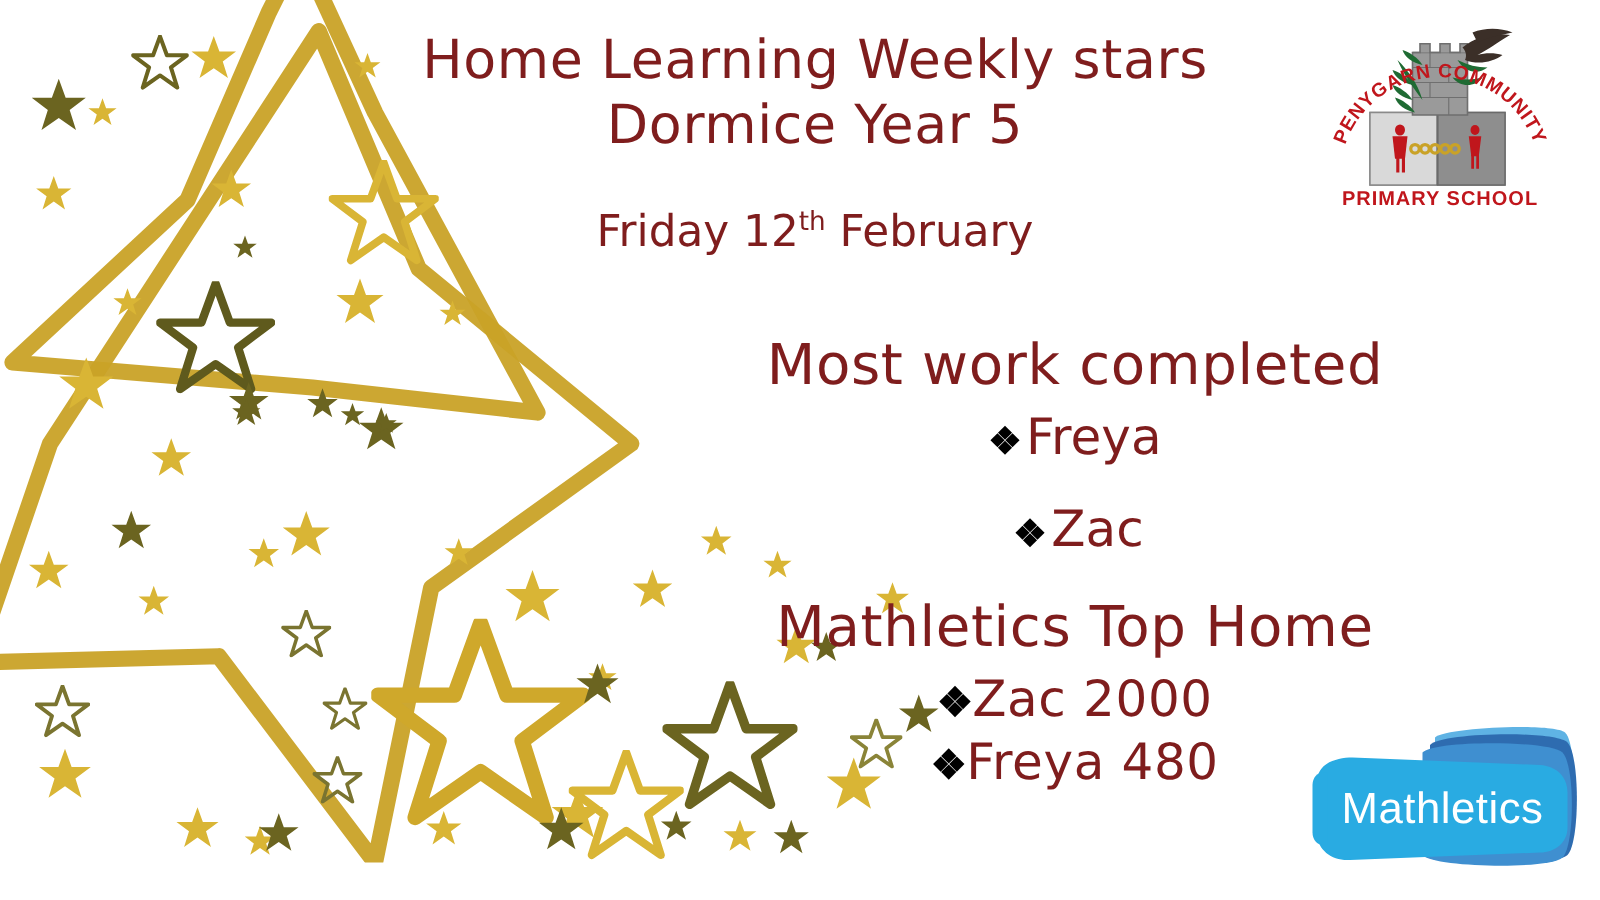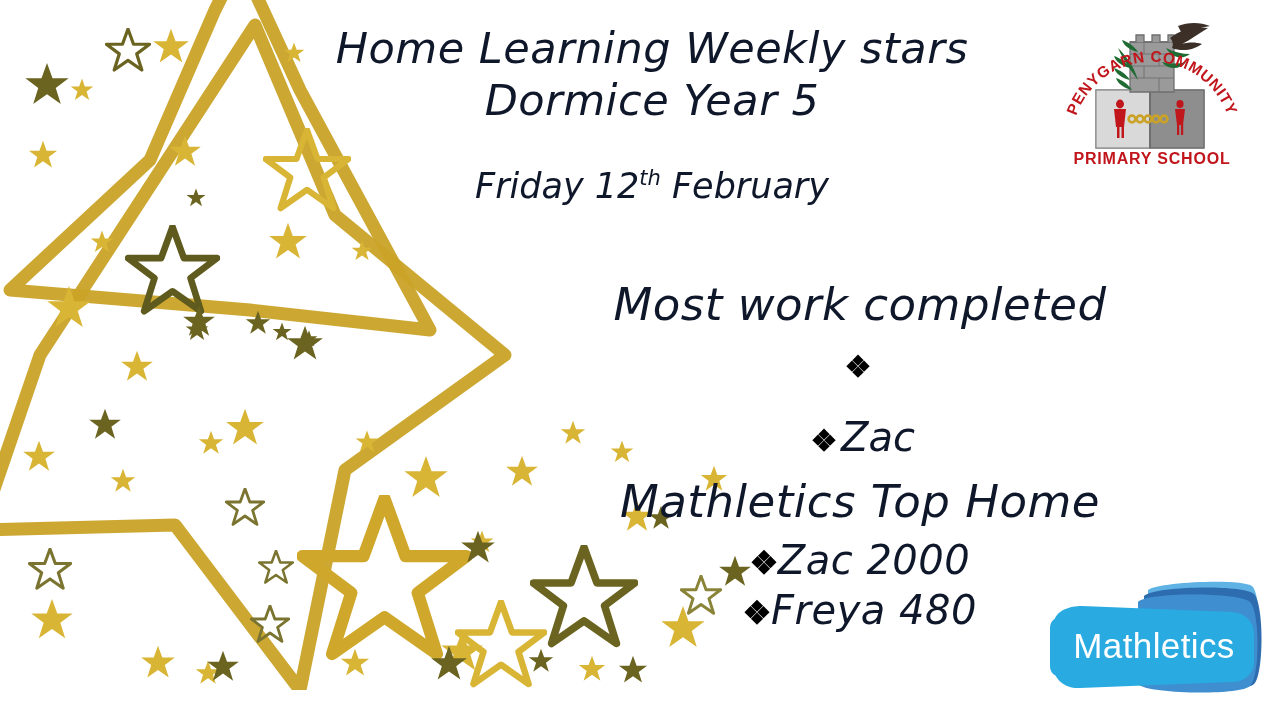--- a/index.html
+++ b/index.html
@@ -43,24 +43,23 @@
     left: 1036px;
     top: 576px;
     width: 244px;
     height: 130px;
   }
   .mathletics-logo svg { display: block; width: 100%; height: 100%; }
 
   
   .hand {
     font-family: "DejaVu Sans", sans-serif;
-    color: #0f172a;
+    color: #7f1d1d;
     font-weight: 400;
     white-space: nowrap;
-    font-style: italic;
   }
 
   .title-block {
     position: absolute;
     left: 262px;
     top: 22px;
     width: 780px;
     text-align: center;
   }
   .title-line-1 { font-size: 43px; line-height: 52px; letter-spacing: 0.5px; }
@@ -102,21 +101,21 @@
     line-height: 50px;
     white-space: nowrap;
   }
   .bullet-glyph {
     display: inline-block;
     vertical-align: -2px;
     margin-right: 4px;
   }
   .bullet-glyph svg { display: block; }
 
-  #section-most-work { top: 278px; }
+  #section-most-work { top: 265px; }
   #section-most-work .bullet-list { margin-top: 6px; }
   #section-most-work .bullet-item.indent { padding-left: 6px; margin-top: 24px; }
 
   #section-mathletics { top: 475px; }
   #section-mathletics .bullet-list { margin-top: 6px; }
   #section-mathletics .bullet-item { letter-spacing: 0.5px; }
   #section-mathletics .bullet-glyph { margin-right: 0px; }
 </style>
 </head>
 <body>
@@ -307,21 +306,21 @@
   <div class="section" id="section-most-work">
     <div class="hand section-heading">Most work completed</div>
     <ul class="bullet-list">
       <li class="hand bullet-item"><span class="bullet-glyph"><svg width="26" height="26" viewBox="0 0 26 26">
               <g fill="#000000">
                 <rect x="3" y="9.2" width="8" height="8" transform="rotate(45 7 13.2)"></rect>
                 <rect x="15" y="9.2" width="8" height="8" transform="rotate(45 19 13.2)"></rect>
                 <rect x="9" y="3.2" width="8" height="8" transform="rotate(45 13 7.2)"></rect>
                 <rect x="9" y="15.2" width="8" height="8" transform="rotate(45 13 19.2)"></rect>
               </g>
-            </svg></span></li>
+            </svg></span><span>Freya</span></li>
       <li class="hand bullet-item indent"><span class="bullet-glyph"><svg width="26" height="26" viewBox="0 0 26 26">
               <g fill="#000000">
                 <rect x="3" y="9.2" width="8" height="8" transform="rotate(45 7 13.2)"></rect>
                 <rect x="15" y="9.2" width="8" height="8" transform="rotate(45 19 13.2)"></rect>
                 <rect x="9" y="3.2" width="8" height="8" transform="rotate(45 13 7.2)"></rect>
                 <rect x="9" y="15.2" width="8" height="8" transform="rotate(45 13 19.2)"></rect>
               </g>
             </svg></span><span>Zac</span></li>
     </ul>
   </div>

